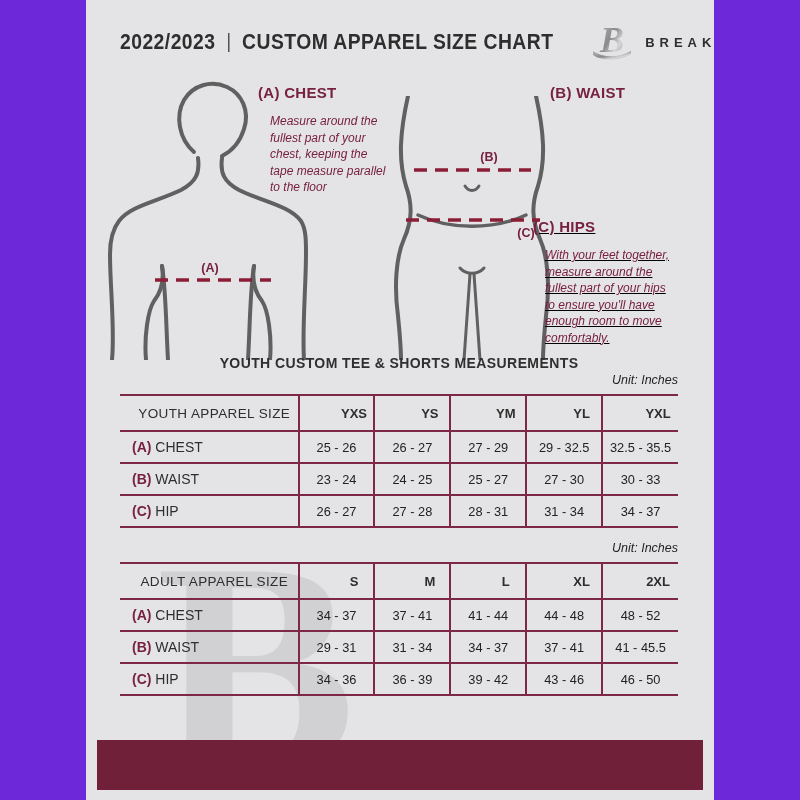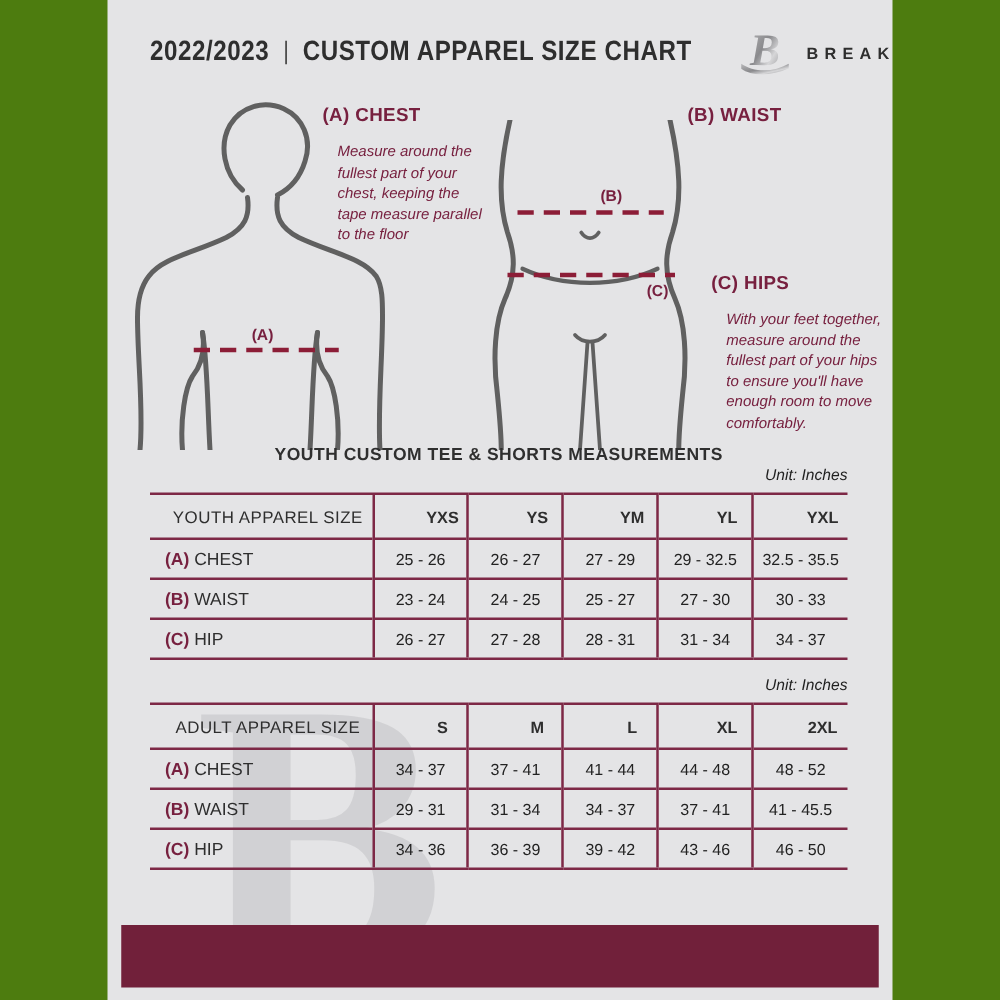--- a/index.html
+++ b/index.html
@@ -1,36 +1,36 @@
 <!DOCTYPE html>
 <html style="--accent: #77203f; --accent-dark: #71203a; --tborder: #7d2846; --dash: #8c1d37; --page-bg: #e4e4e6; --figure: #606060; --frame: #000000;"><head>
 <meta charset="utf-8">
 <style>
   html,body{margin:0;padding:0;}
   body{width:800px;height:800px;background:#000;font-family:"Liberation Sans",sans-serif;}
-  .stage{position:relative;width:800px;height:800px;background:#4d7c0f;overflow:hidden;}
+  .stage{position:relative;width:800px;height:800px;background:#6d28d9;overflow:hidden;}
   .page{position:absolute;left:86px;top:0;width:628px;height:800px;background:var(--page-bg,#e4e4e6);overflow:hidden;}
 
   
   .header{position:absolute;left:0;top:18px;width:628px;height:48px;display:flex;align-items:center;justify-content:space-between;padding:0 30px 0 34px;box-sizing:border-box;}
   .title-group{display:flex;align-items:center;gap:10px;transform:scale(.92,1.06);transform-origin:left center;white-space:nowrap;}
   .season,.main-title{font-size:21px;font-weight:800;color:#2e2e2e;letter-spacing:.5px;}
   .sep{font-size:19px;font-weight:400;color:#4a4a4a;padding:0 2px;}
   .brand-group{display:flex;align-items:center;gap:10px;}
   .brand{font-size:13px;font-weight:700;color:#2e2e2e;letter-spacing:5px;}
 
   
   .guides{position:absolute;left:0;top:0;width:628px;height:365px;}
   .figure-svg{position:absolute;}
   .fig-upper{left:20px;top:76px;}
   .fig-lower{left:302px;top:96px;}
   .guide-block{position:absolute;}
   .g-chest{left:172px;top:84px;width:140px;}
   .g-waist{left:464px;top:84px;width:156px;}
-  .g-hips{left:483px;top:218px;width:156px;}
+  .g-hips{left:447px;top:218px;width:156px;text-decoration:underline;}
   .guide-block h3{margin:0 0 8px 0;font-size:15px;font-weight:800;color:var(--accent,#77203f);letter-spacing:.3px;}
   .guide-block p{margin:12px;font-size:12px;line-height:1.38;font-style:italic;font-weight:500;color:var(--accent,#77203f);}
 
   
   .tables{position:absolute;left:34px;top:355px;width:558px;z-index:2;}
   .tbl-title{margin:0 0 2px 0;text-align:center;font-size:14px;font-weight:700;color:#2f2f2f;letter-spacing:.4px;}
   .tbl-unit{margin:0 0 7px 0;text-align:right;font-size:12.5px;font-style:italic;color:#1f1f1f;}
   table{border-collapse:collapse;width:100%;table-layout:fixed;margin:0 0 13px 0;}
   col.label-col{width:32%;}
   th,td{border-top:2px solid var(--tborder,#7d2846);text-align:center;background:transparent;}

